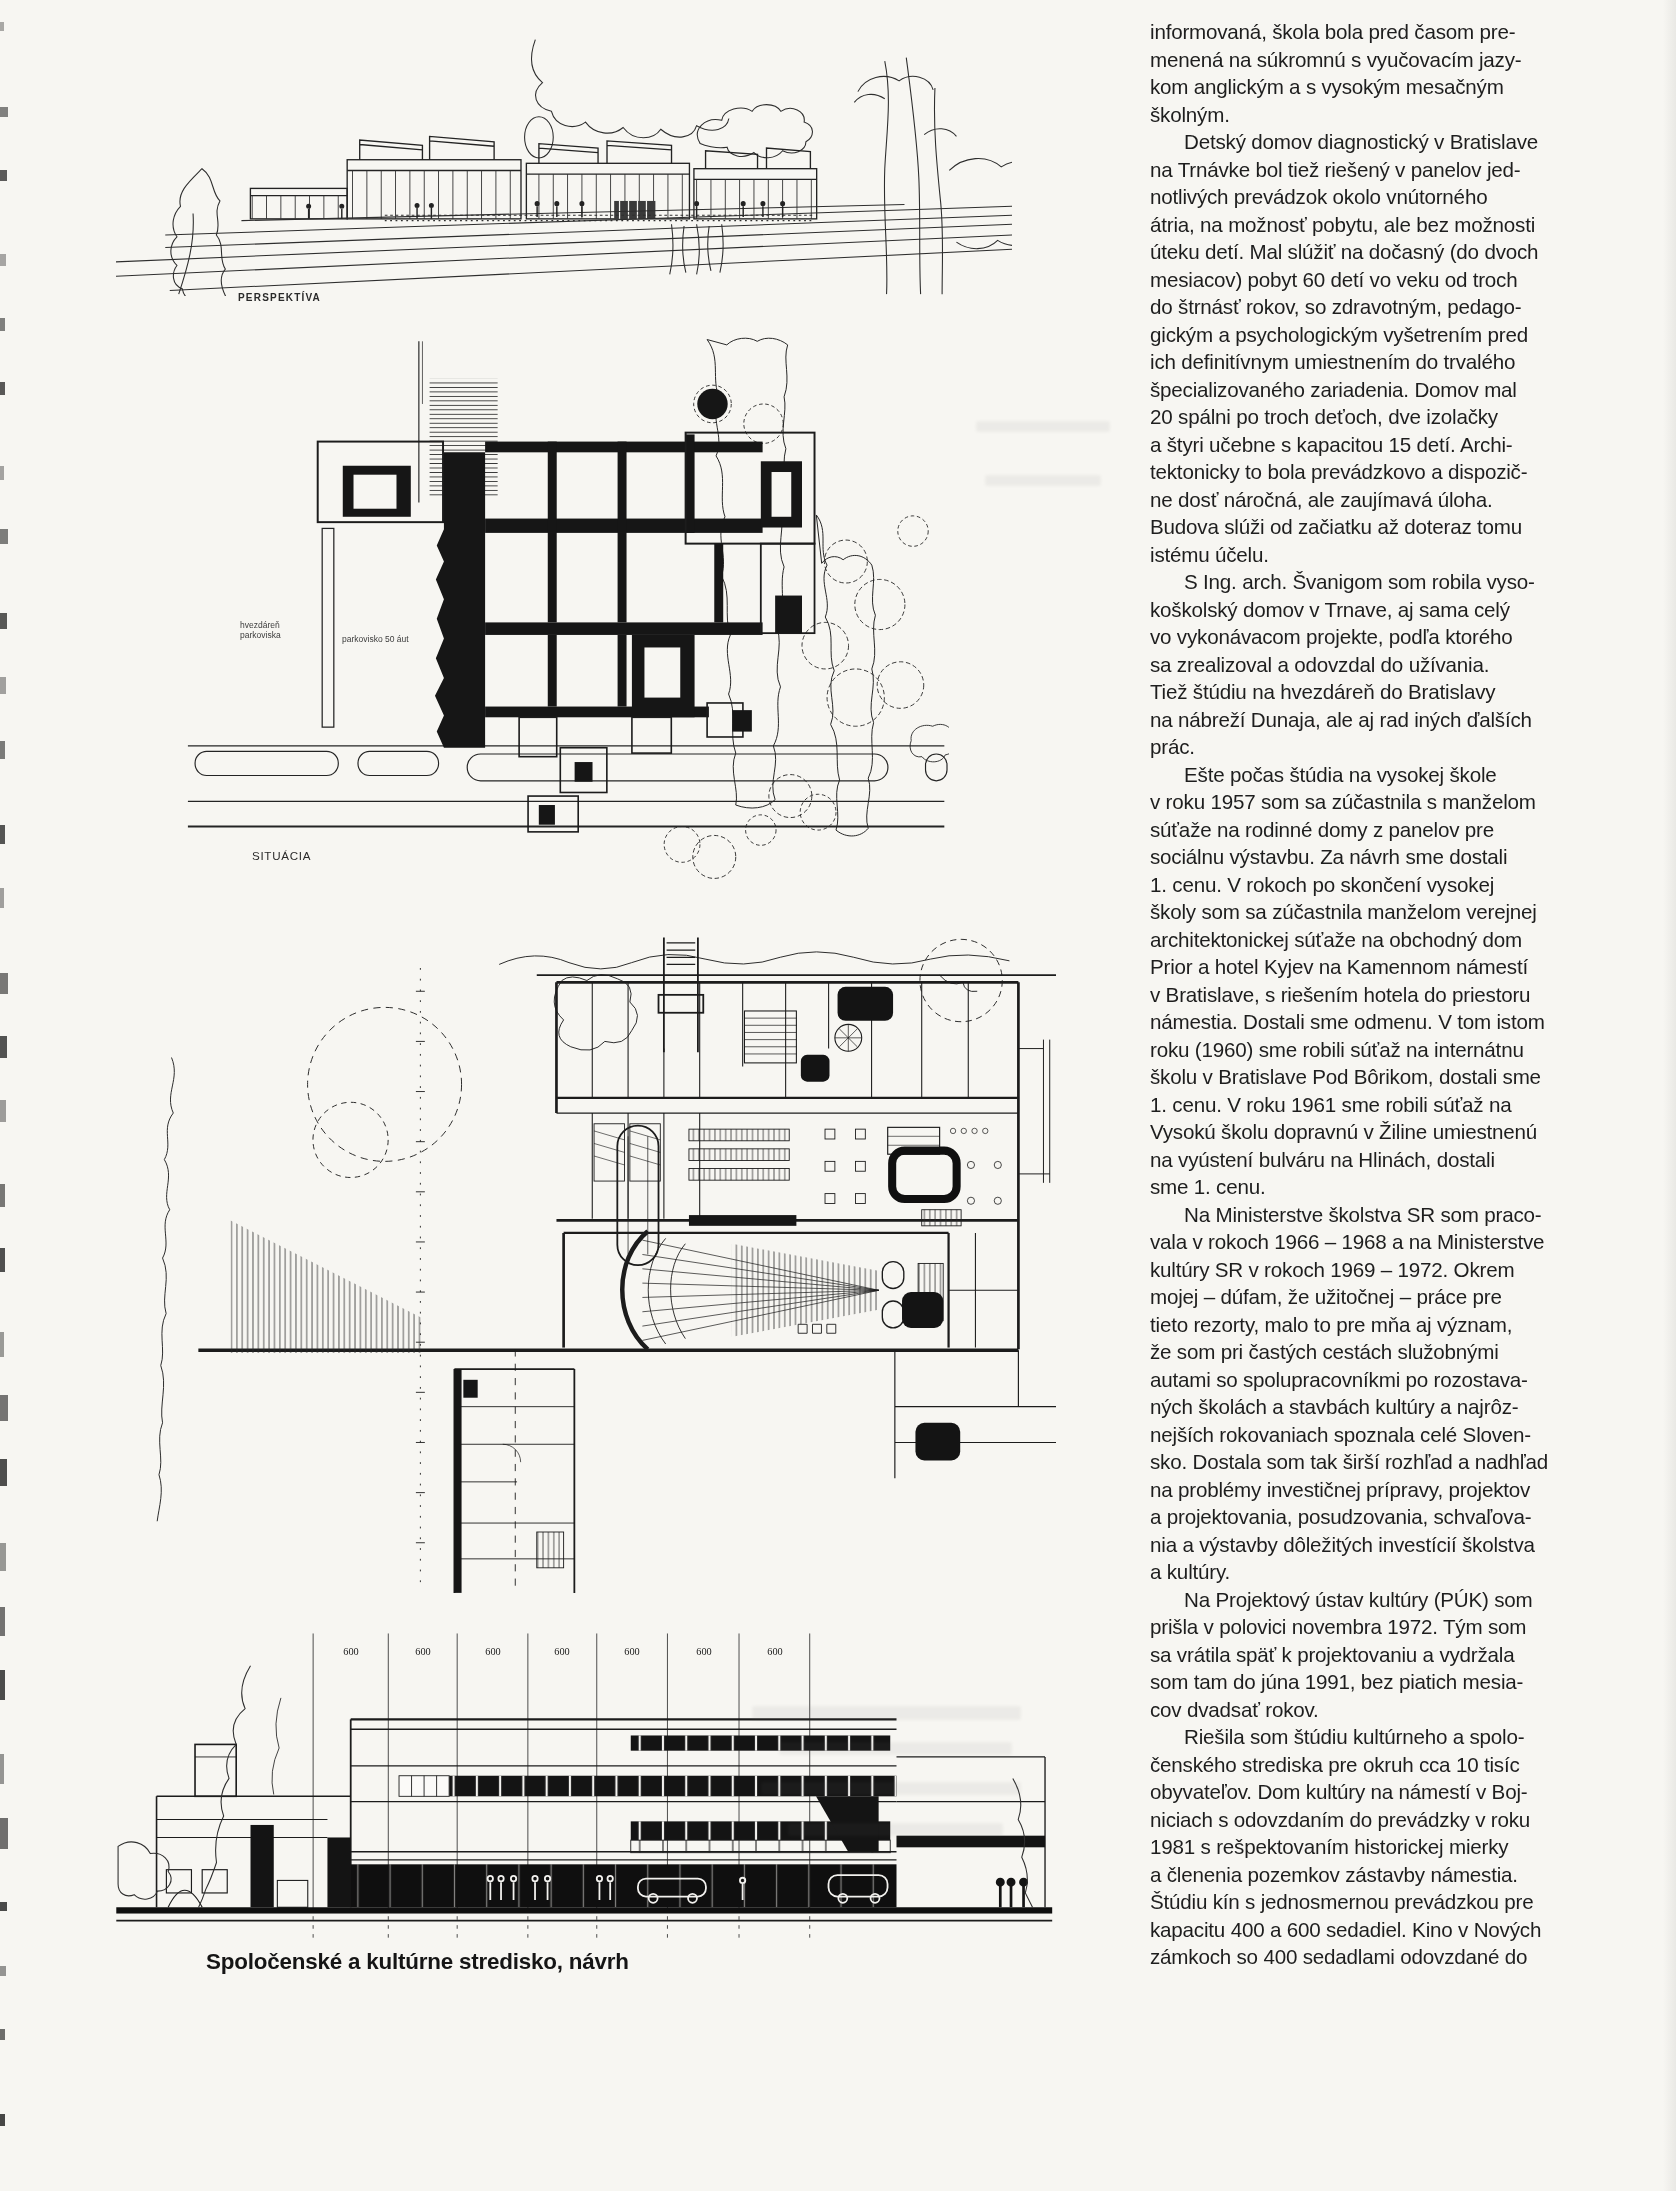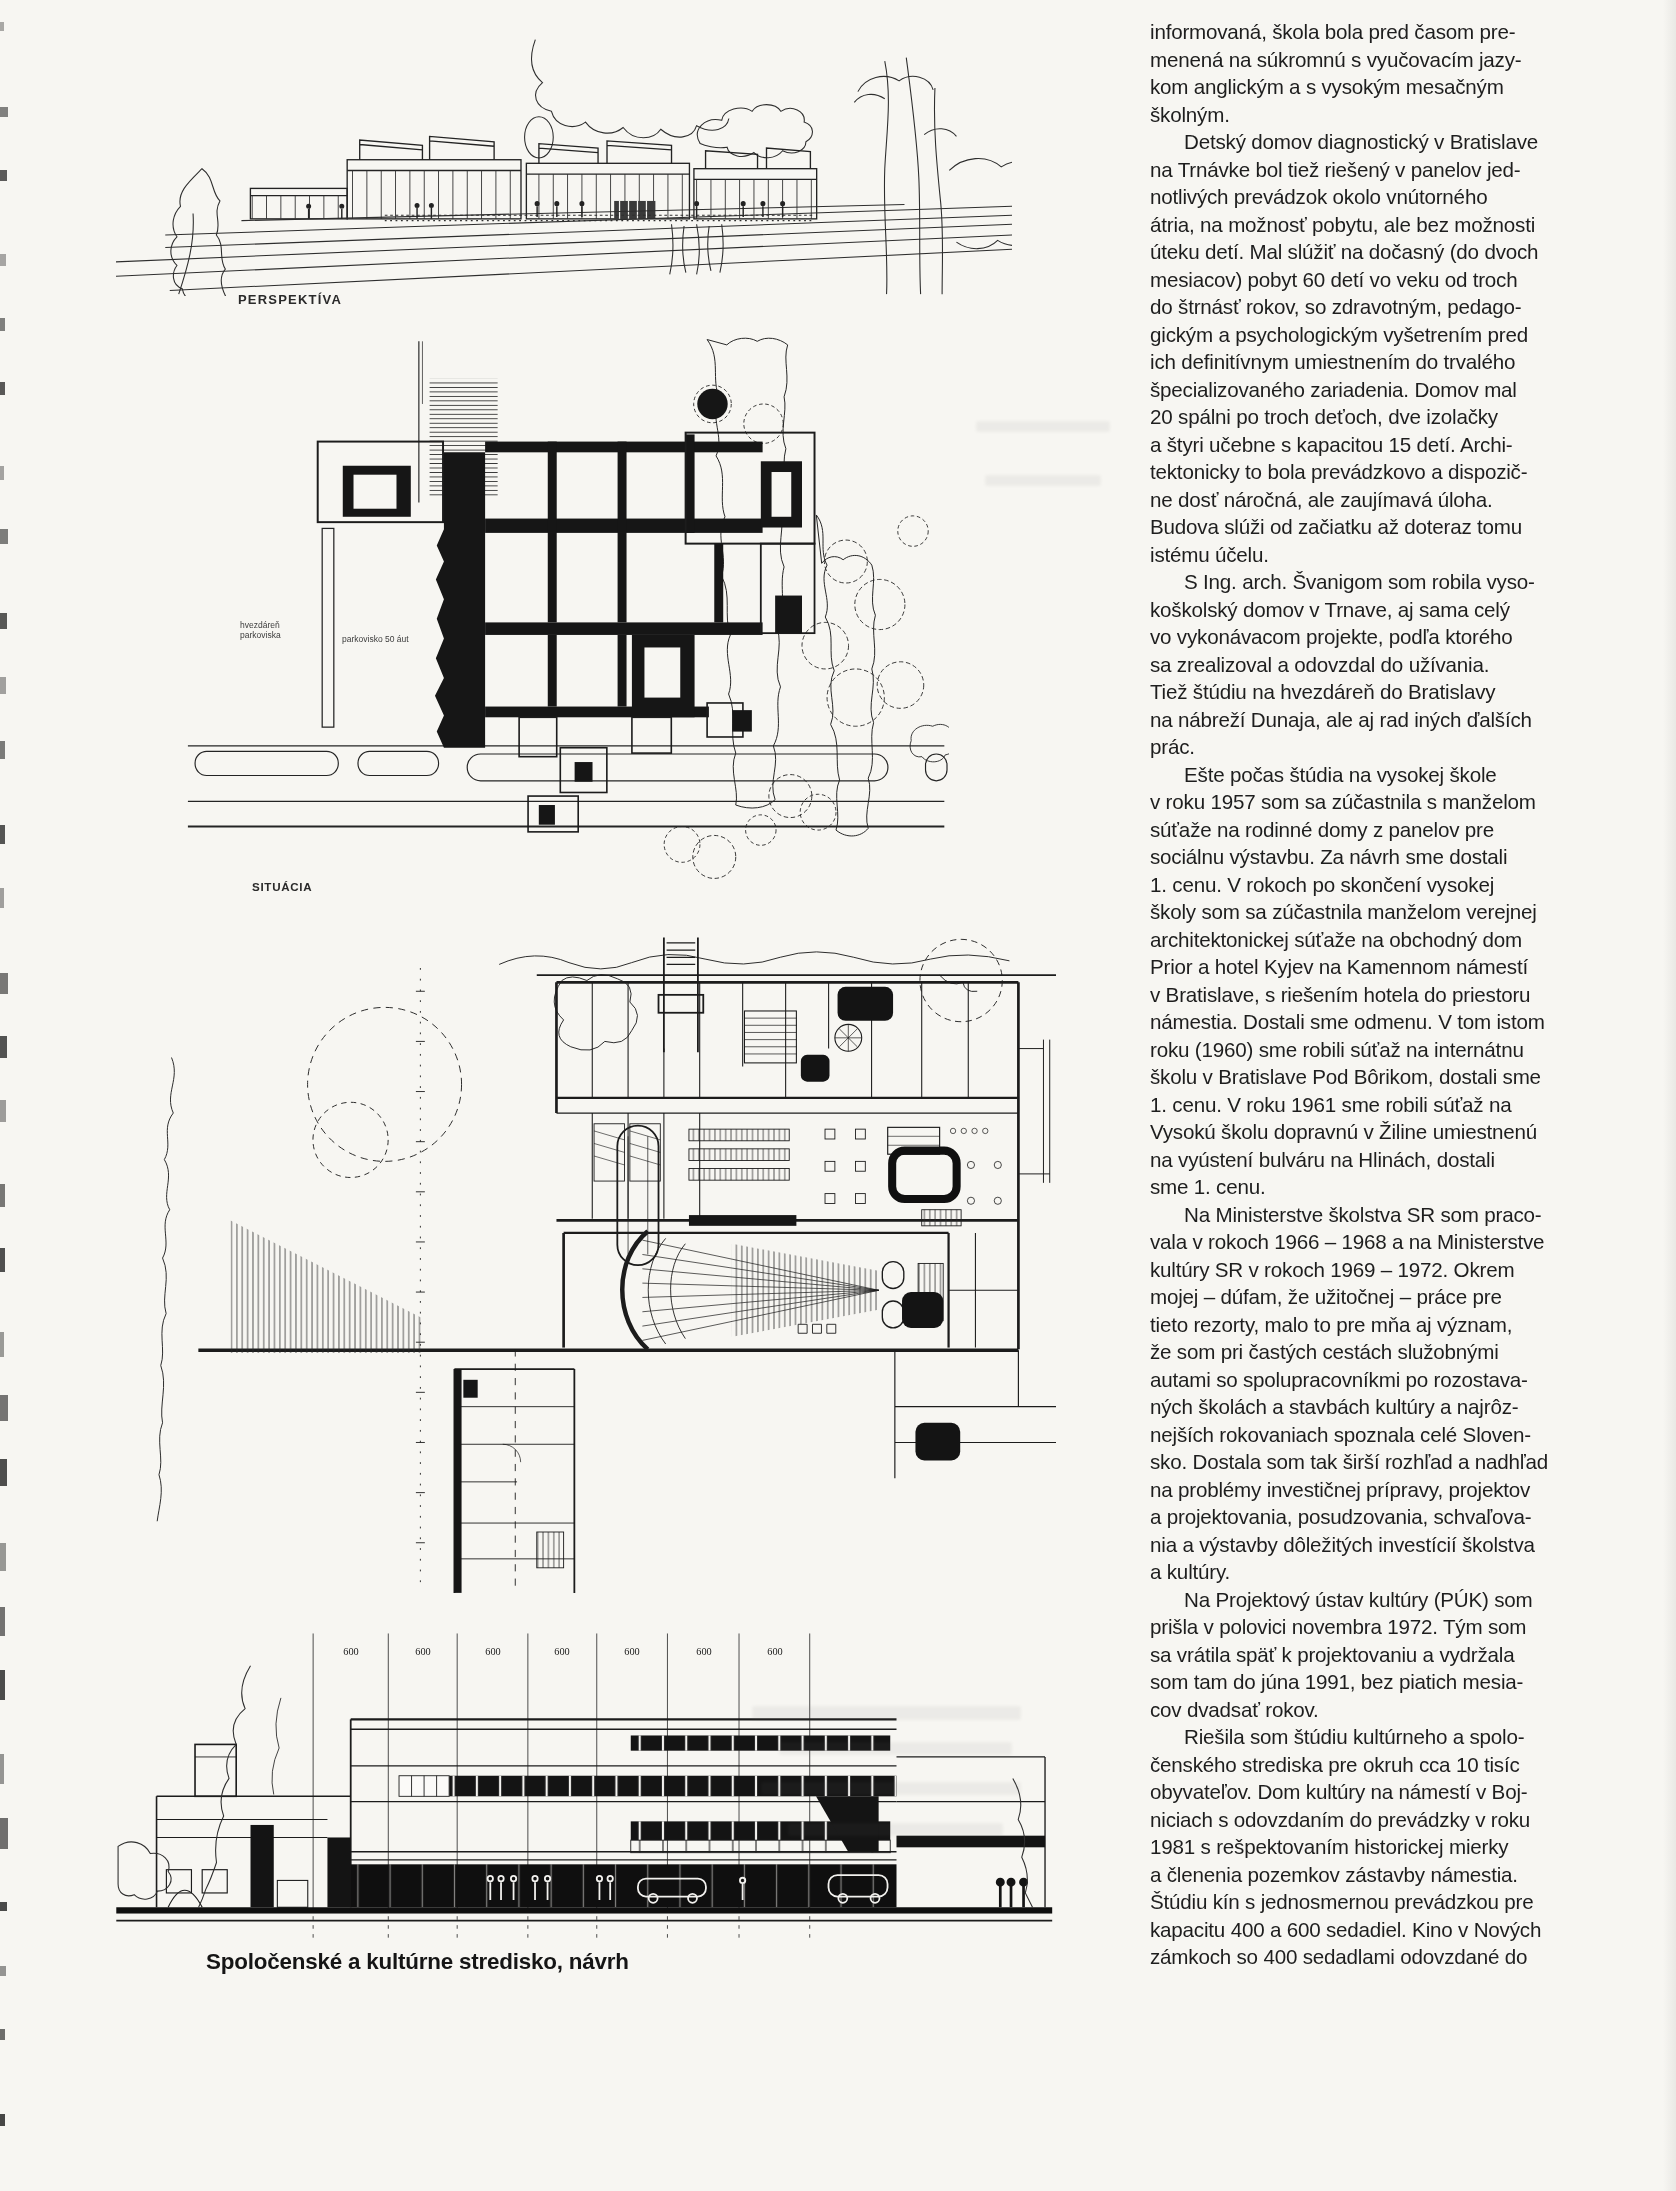--- a/index.html
+++ b/index.html
@@ -1,21 +1,21 @@
 <!DOCTYPE html>
 <html style="font-size:14.3px"><head>
 <meta charset="utf-8">
 <style>
   html,body{margin:0;padding:0;background:#9a9a9a;}
   .page{position:relative;width:1677px;height:2192px;background:#f7f6f2;overflow:hidden;
         font-family:"Liberation Sans",sans-serif;color:#1e1e1e;}
   svg{position:absolute;}
   .lbl{position:absolute;color:#2a2a2a;}
-  .persp-lbl{left:238px;top:292px;font-size:13px;font-weight:bold;letter-spacing:1.2px;}
-  .situ-lbl{left:252px;top:880px;font-size:11.6px;font-weight:bold;letter-spacing:0.7px;}
+  .persp-lbl{left:238px;top:292px;font-size:10px;font-weight:bold;letter-spacing:1.2px;}
+  .situ-lbl{left:252px;top:849px;font-size:11.6px;font-weight:normal;letter-spacing:0.7px;}
   .ann{position:absolute;font-size:8.5px;line-height:10.3px;color:#3c3c3c;width:72px;}
   #ann1{left:240px;top:620px;}
   #ann2{left:342px;top:620px;margin-top:14px;}
   .caption{position:absolute;left:206px;top:1949px;font-size:22.4px;font-weight:bold;color:#151515;letter-spacing:-0.2px;text-align:center;}
   .text-column{position:absolute;left:1150px;top:18px;width:448px;font-size:20.6px;line-height:27.5px;letter-spacing:-0.2px;}
   .text-column .line{height:27.5px;white-space:pre;}
   .text-column .indent{padding-left:34px;}
   #dims span{position:absolute;font-size:10.3px;color:#222;transform:translateX(-50%);font-family:Liberation Serif, serif;}
   .ghost{position:absolute;background:#6f6f6f;opacity:0.08;filter:blur(1.8px);border-radius:2.7px;}
   .edge-mark{position:absolute;left:0;background:#161616;}

